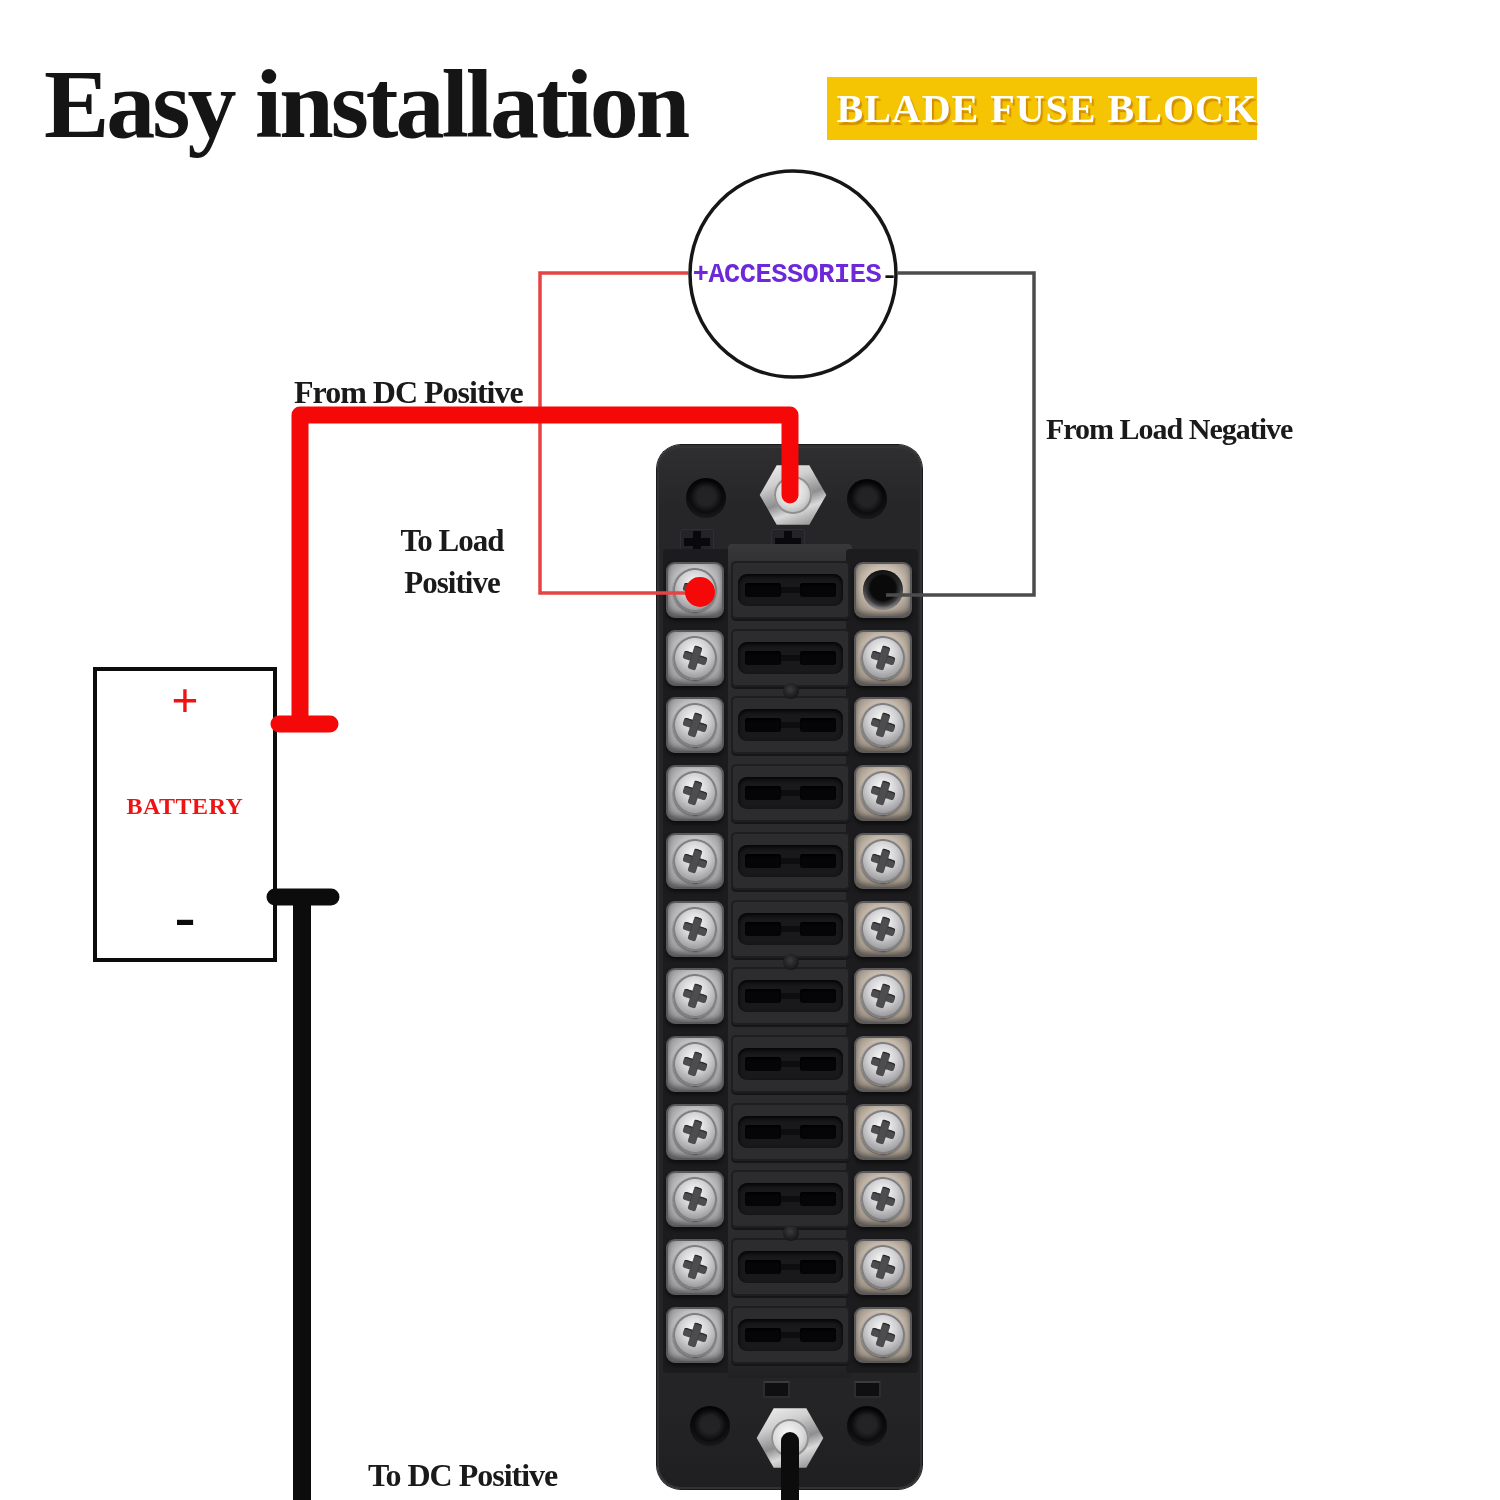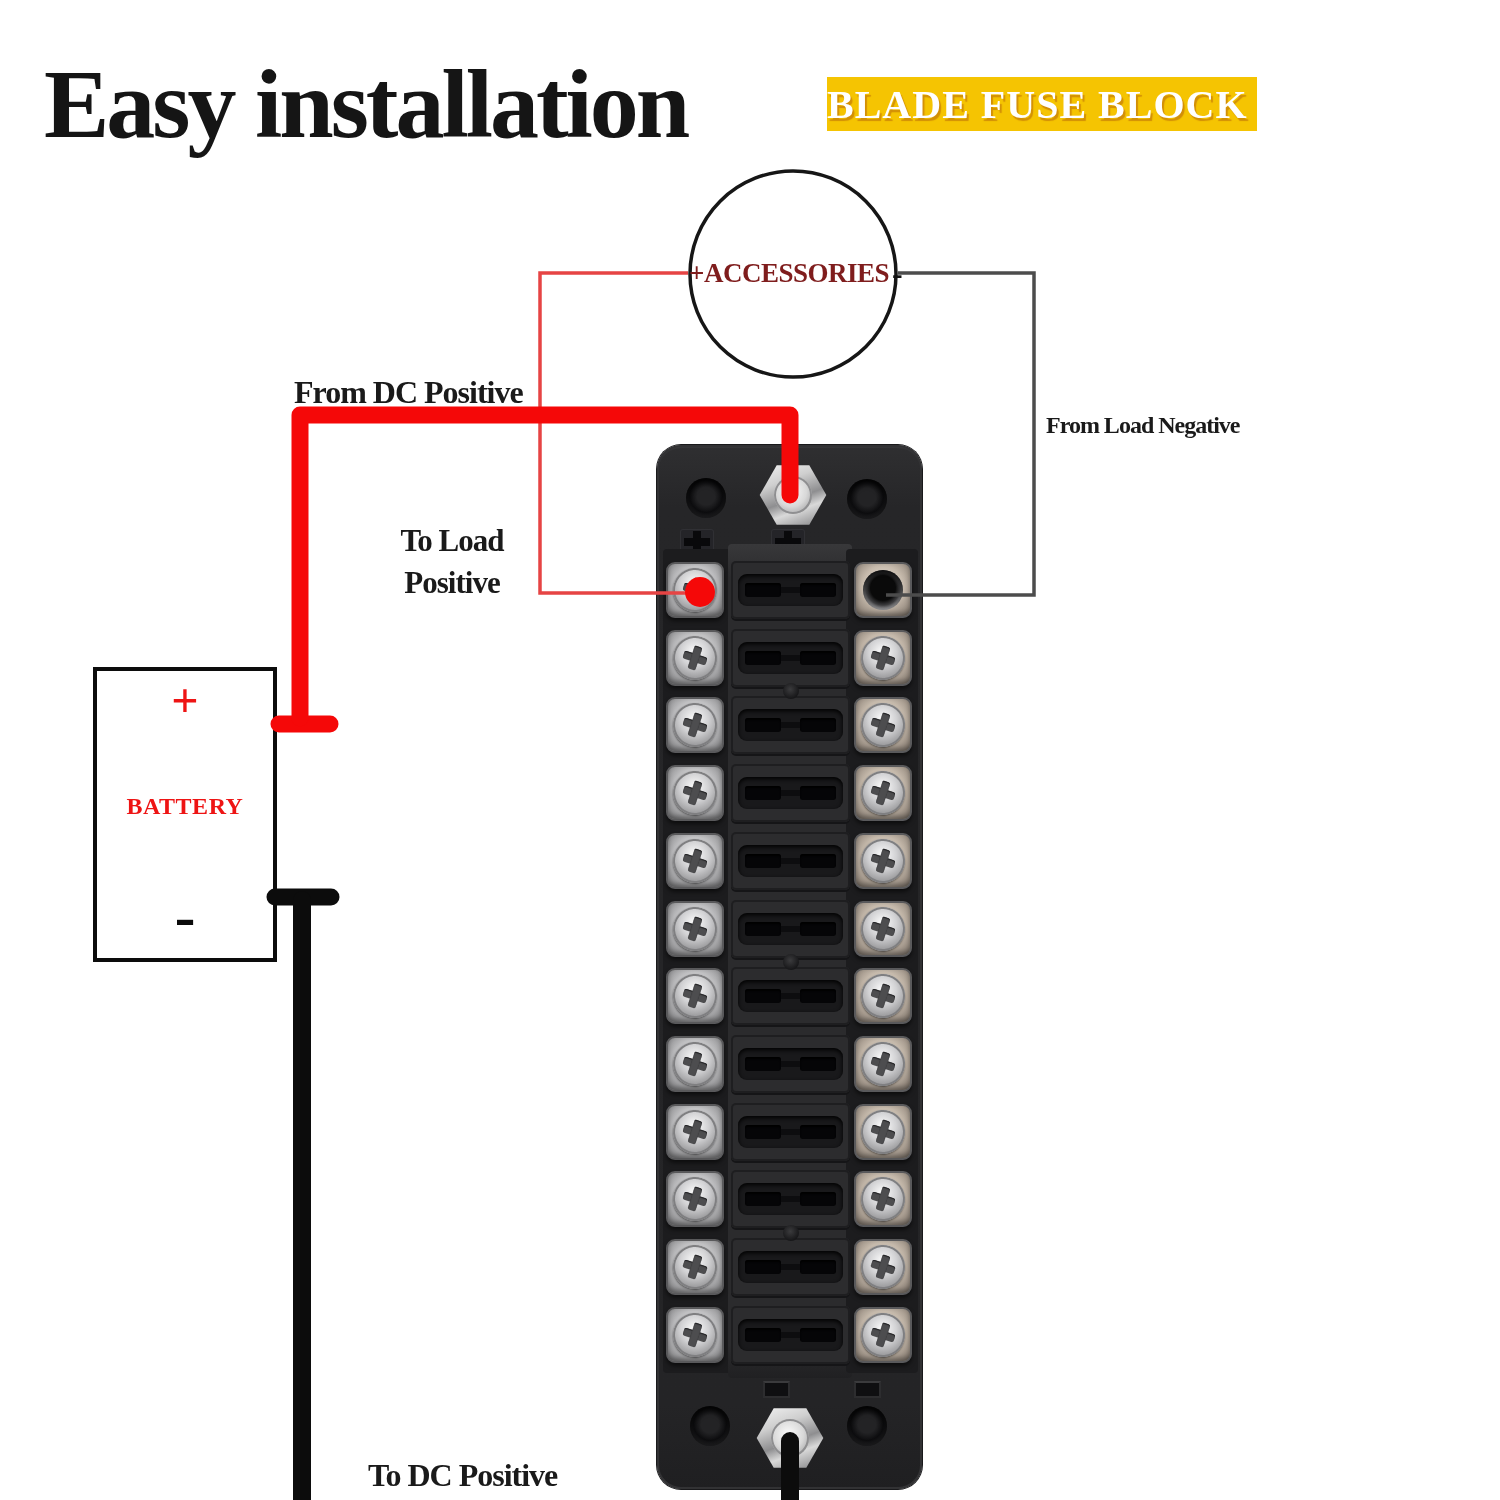--- a/index.html
+++ b/index.html
@@ -2,28 +2,28 @@
 <html><head>
 <meta charset="utf-8">
 <style>
   html,body{margin:0;padding:0;background:#ffffff;}
   .stage{position:relative;width:1500px;height:1500px;background:#ffffff;overflow:hidden;
          font-family:"Liberation Serif", serif;margin-top:44px;}
 
   
   .title{position:absolute;left:44px;top:4px;margin:0;font-size:98px;font-weight:700;
          letter-spacing:-3px;color:#151515;white-space:nowrap;z-index:6;}
-  .badge{position:absolute;left:827px;top:33px;width:430px;height:54px;z-index:6;
-         display:flex;align-items:center;justify-content:flex-start;
+  .badge{position:absolute;left:827px;top:33px;width:430px;height:63px;z-index:6;
+         display:flex;align-items:center;justify-content:flex-end;
          font-size:40px;font-weight:700;letter-spacing:1px;white-space:nowrap;}
 
   
   .lbl{position:absolute;font-weight:700;color:#1a1a1a;z-index:6;white-space:nowrap;letter-spacing:-1px;}
   .lbl-fdc{left:294px;top:330px;font-size:32px;}
-  .lbl-fln{left:1046px;top:368px;font-size:24px;}
+  .lbl-fln{left:1046px;top:368px;font-size:30px;}
   .lbl-tlp{left:392px;top:476px;width:120px;text-align:center;font-size:31px;line-height:42px;}
   .lbl-tdn{left:368px;top:1413px;font-size:32px;}
 
   .acc-label{position:absolute;left:689px;top:211px;width:209px;text-align:center;z-index:6;
              font-weight:700;font-size:27px;letter-spacing:-0.5px;white-space:nowrap;}
   .acc-minus{color:#111;font-size:32px;vertical-align:-2px;margin-left:3px;font-weight:700;}
 
   
   .battery{position:absolute;left:93px;top:623px;width:176px;height:287px;border:4px solid #0c0c0c;
            background:#fff;z-index:2;}
@@ -387,21 +387,21 @@
     <path d="M898 229 H1034 V551 H886" fill="none" stroke-width="3.5" stroke="#4c4c4c"></path>
     <circle cx="793" cy="230" r="103" fill="#ffffff" stroke-width="3.5" stroke="#161616"></circle>
     <path d="M279 680 H330" fill="none" stroke-width="17" stroke-linecap="round" stroke="#f50808"></path>
     <path d="M300 674 V371 H790 V451" fill="none" stroke-width="17" stroke-linecap="round" stroke-linejoin="round" stroke="#f50808"></path>
     <path d="M275 853 H331" fill="none" stroke-width="17" stroke-linecap="round" stroke="#0c0c0c"></path>
     <path d="M302 856 V1486 H790 V1397" fill="none" stroke-width="18" stroke-linecap="round" stroke-linejoin="round" stroke="#0c0c0c"></path>
     <circle cx="700" cy="548" r="15" fill="#f50808"></circle>
   </svg>
 
   <div class="acc-label">
-    <span style="color: #7f1d1d;">+ACCESSORIES</span><span class="acc-minus">-</span>
+    <span style="color: #6d28d9; font-family: Liberation Mono, monospace;">+ACCESSORIES</span><span class="acc-minus">-</span>
   </div>
 
   <div class="lbl lbl-fdc">From DC Positive</div>
   <div class="lbl lbl-fln">From Load Negative</div>
   <div class="lbl lbl-tlp">
     <div>To Load</div>
     <div>Positive</div>
   </div>
   <div class="lbl lbl-tdn">To DC Positive</div>
 

